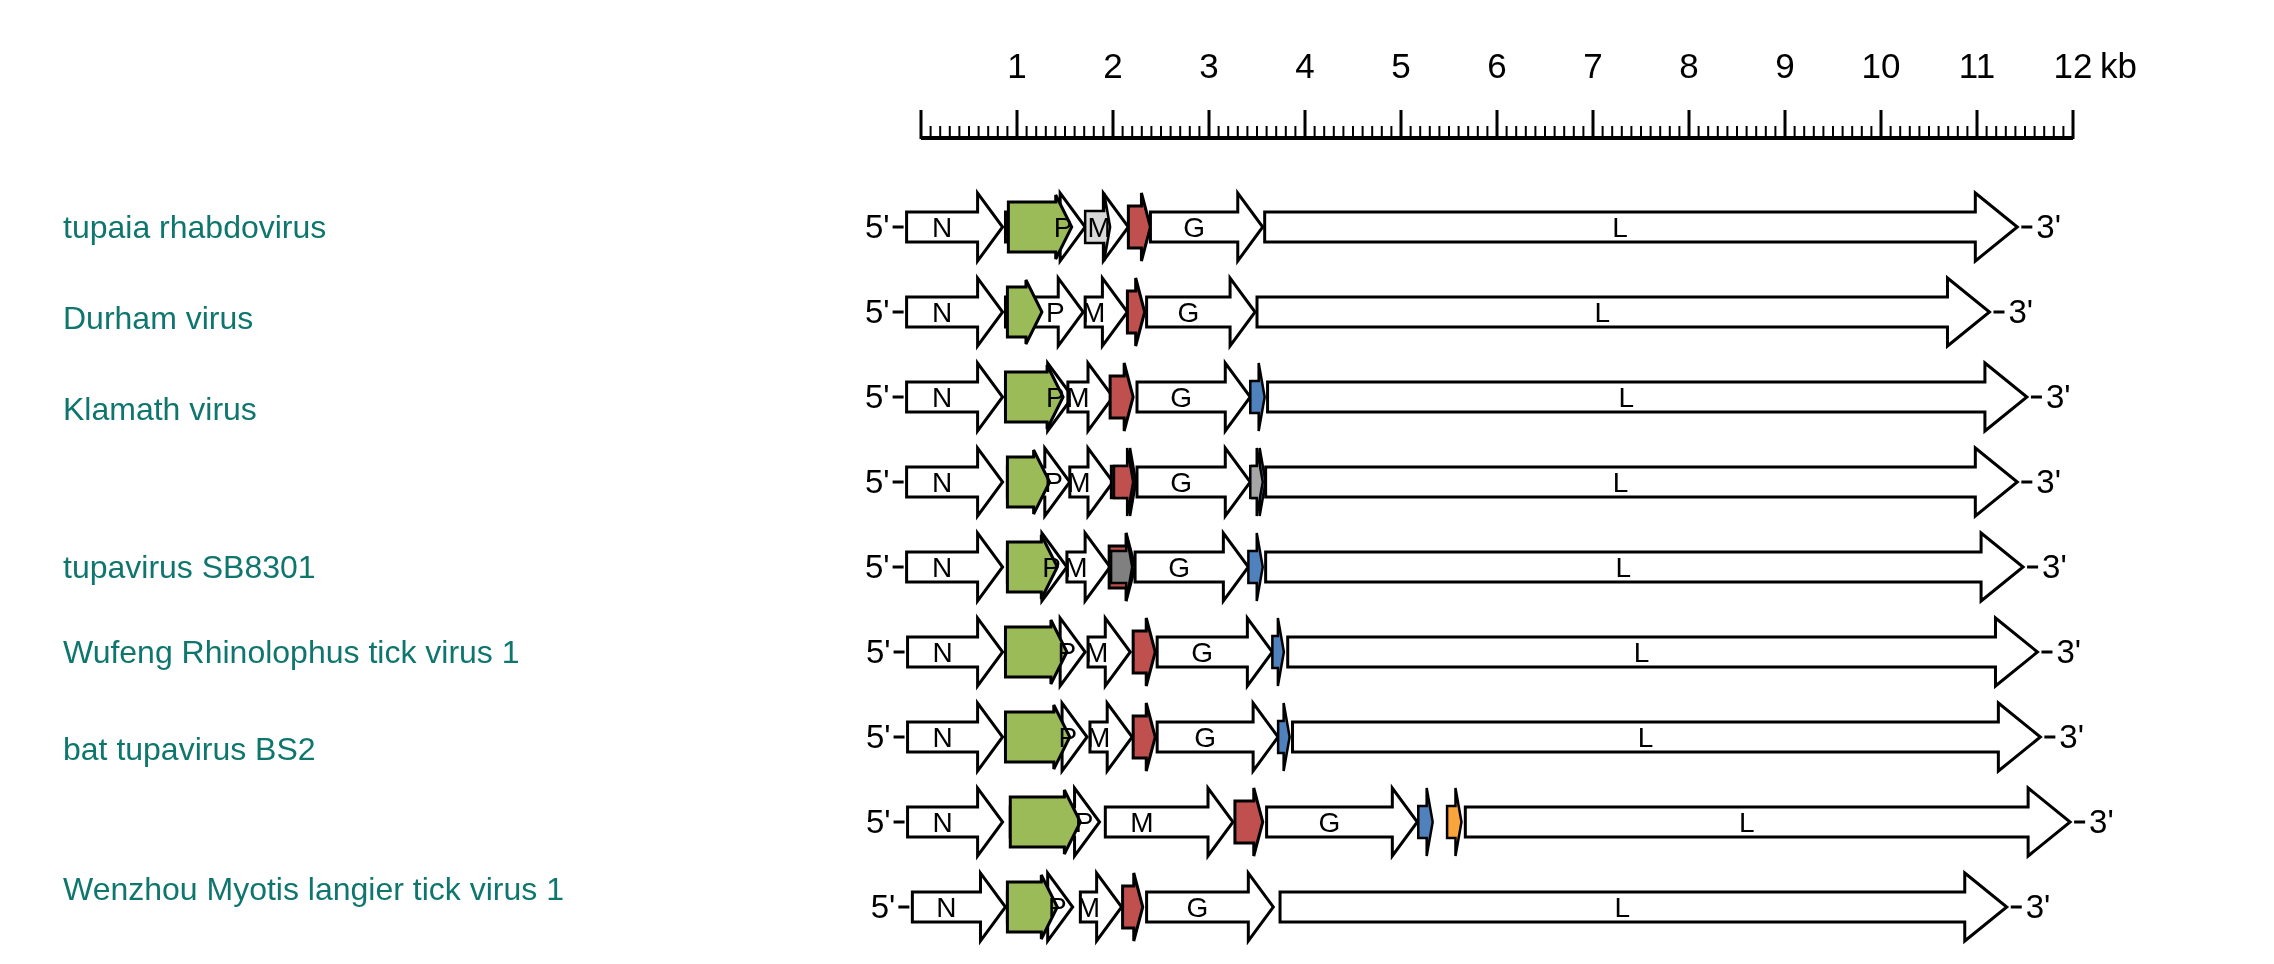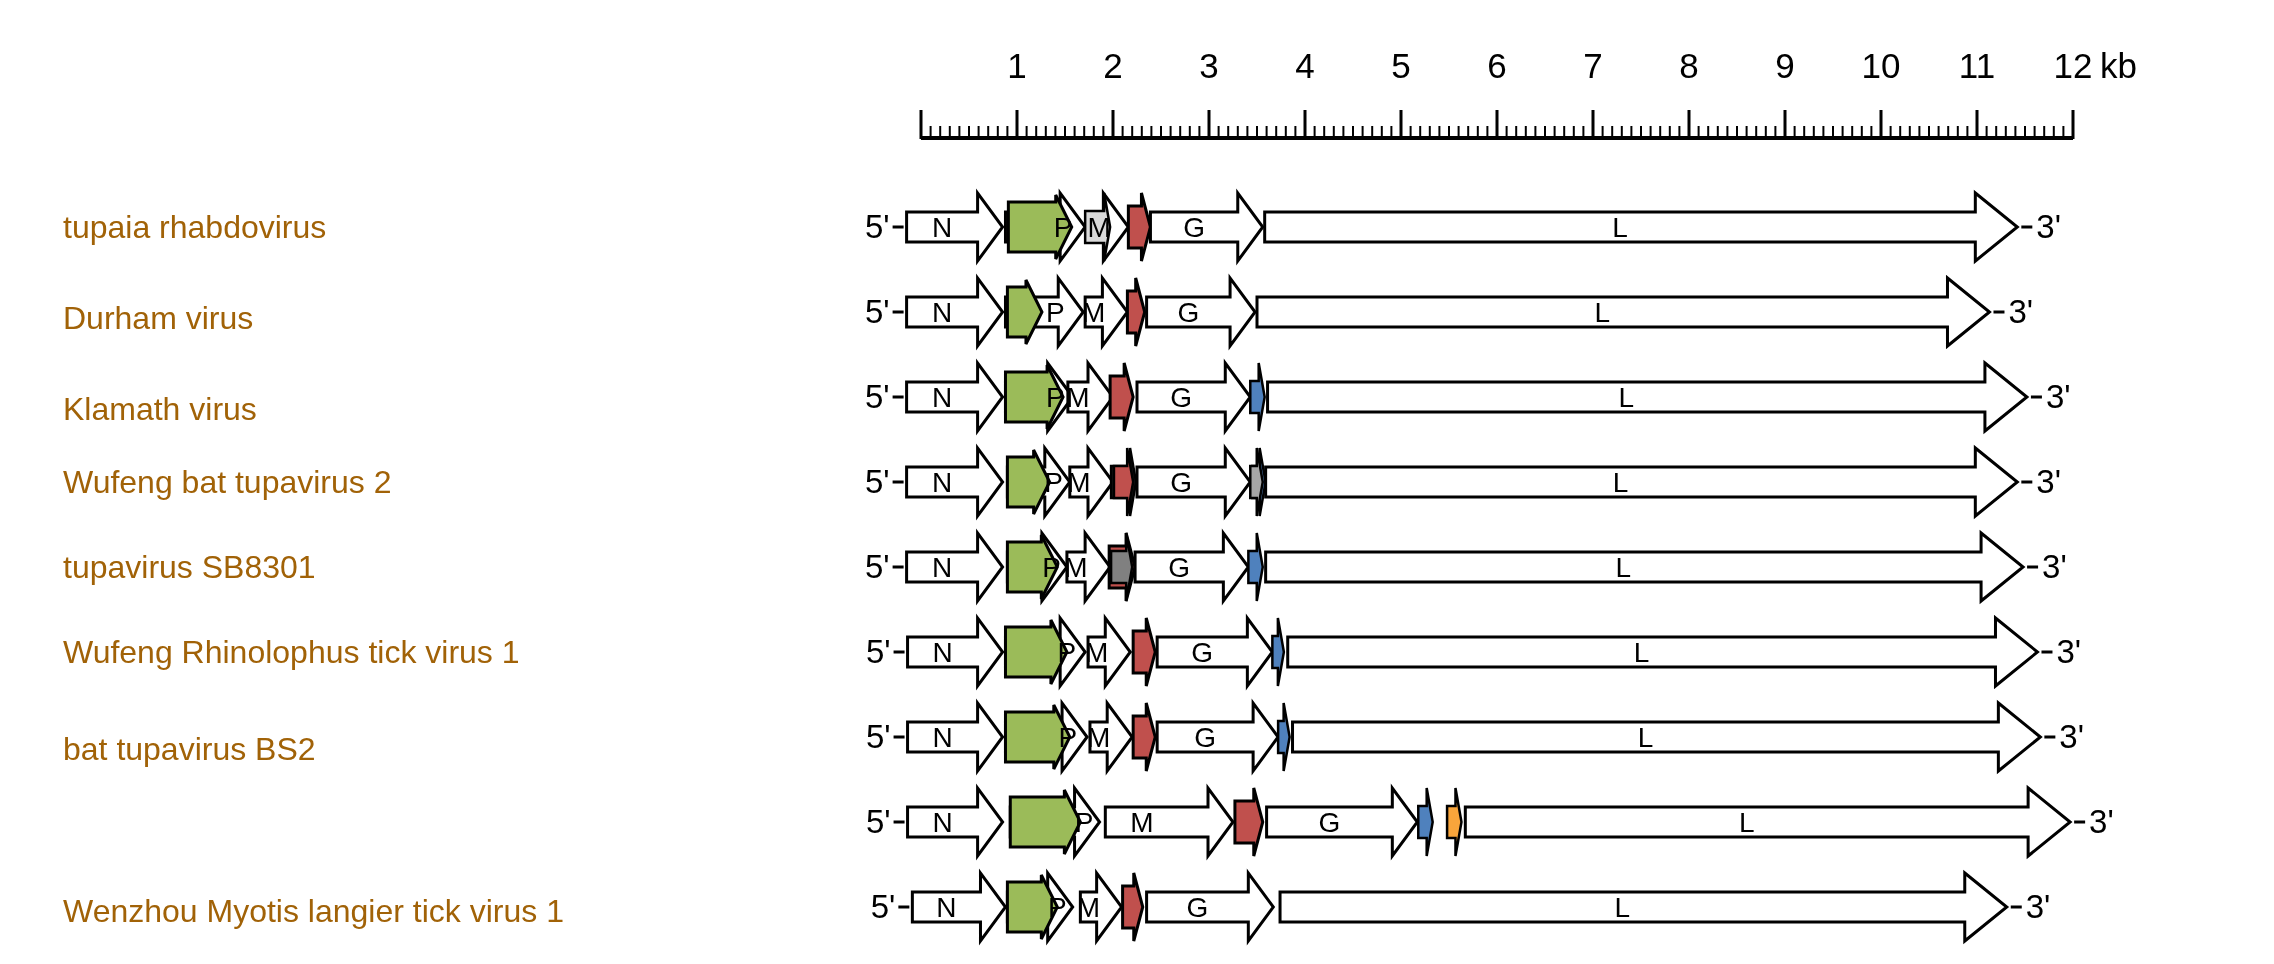--- a/index.html
+++ b/index.html
@@ -1,18 +1,18 @@
 <!DOCTYPE html>
 <html><head>
 <meta charset="utf-8">
 <style>
   html,body{margin:0;padding:0;background:#ffffff;}
   .canvas{position:relative;width:2274px;height:964px;background:#ffffff;
           font-family:"Liberation Sans",sans-serif;overflow:hidden;}
-  .row-label{position:absolute;left:63px;font-size:32px;color:#a16207;
+  .row-label{position:absolute;left:63px;font-size:32px;color:#0f766e;
              white-space:nowrap;line-height:42px;}
   svg{position:absolute;left:0;top:0;}
   svg text{font-family:"Liberation Sans",sans-serif;fill:#000;}
 </style>
 </head>
 <body>
 
 <div class="canvas">
 
   <svg id="diagram" width="2274" height="964" viewBox="0 0 2274 964">
@@ -304,19 +304,18 @@
       <text x="1088.5" y="917" font-size="28" text-anchor="middle">M</text>
       <text x="1197.46" y="917" font-size="28" text-anchor="middle">G</text>
       <text x="1622.4" y="917" font-size="28" text-anchor="middle">L</text>
       <rect x="2010.76" y="905.5" width="11" height="3" fill="#000"></rect>
       <text x="2025.76" y="918" font-size="33" text-anchor="start">3'</text>
     </svg>
 
   <div class="row-label" style="top:206px">tupaia rhabdovirus</div>
   <div class="row-label" style="top:297px">Durham virus</div>
   <div class="row-label" style="top:388px">Klamath virus</div>
-  <div class="row-label" style="top:461px">Wufeng bat tupavirus 2</div>
   <div class="row-label" style="top:546px">tupavirus SB8301</div>
   <div class="row-label" style="top:631px">Wufeng Rhinolophus tick virus 1</div>
   <div class="row-label" style="top:728px">bat tupavirus BS2</div>
-  <div class="row-label" style="top:890px">Wenzhou Myotis langier tick virus 1</div>
+  <div class="row-label" style="top:868px">Wenzhou Myotis langier tick virus 1</div>
 
 </div>
 
 </body></html>

